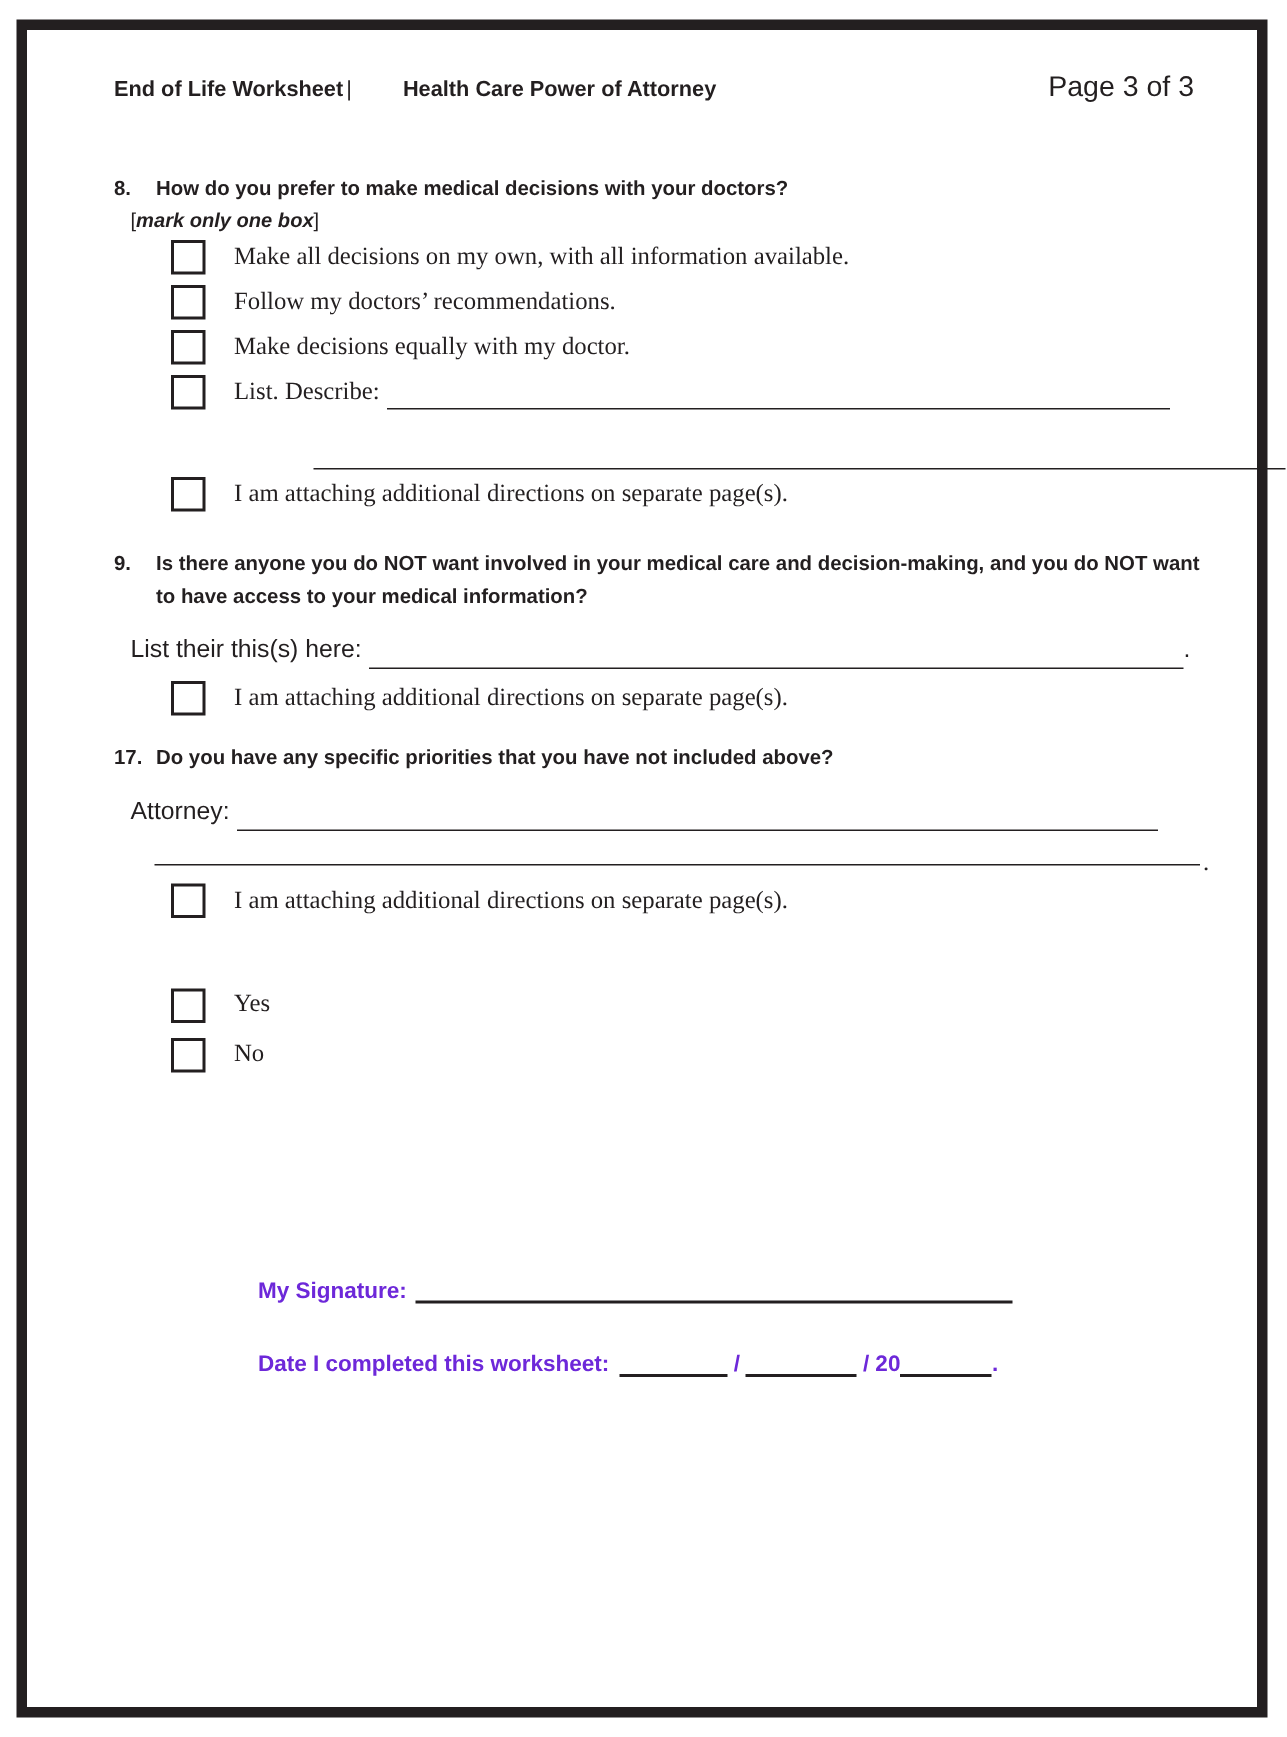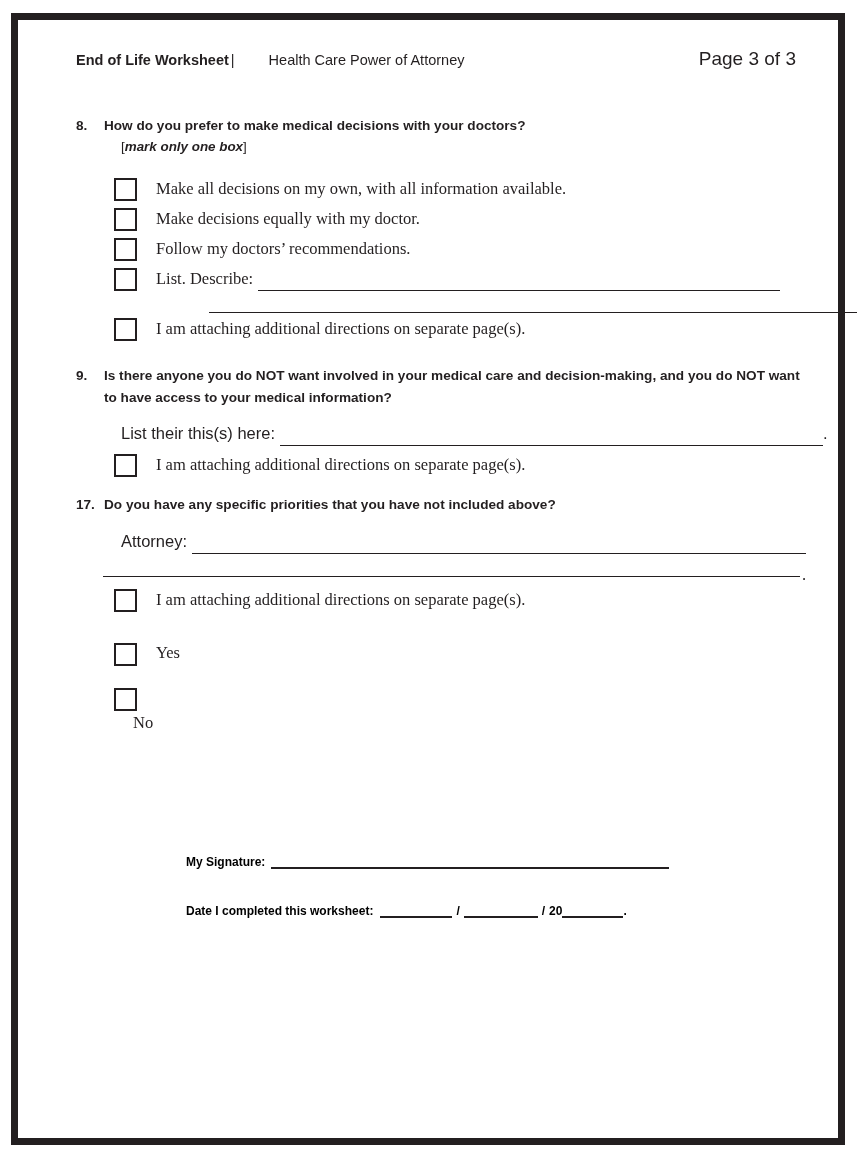--- a/index.html
+++ b/index.html
@@ -43,21 +43,21 @@
     display: flex;
     justify-content: space-between;
     align-items: baseline;
     font-family: "Liberation Sans", "DejaVu Sans", sans-serif;
     font-size: 14.5px;
     color: #231f20;
   }
   .doc-header .left-part { white-space: nowrap; }
   .hdr-strong { font-weight: bold; }
   .hdr-sep { font-weight: normal; padding: 0 2px; }
-  .hdr-rest { font-weight: normal; padding-left: 32px; }
+  .hdr-rest { font-weight: bold; padding-left: 32px; }
   .page-num { white-space: nowrap; font-size: 19px; }
 
   
   .question {
     position: absolute;
     left: 58px;
     width: 730px;
   }
   .q-head {
     display: flex;
@@ -70,21 +70,21 @@
   }
   .q-num {
     width: 28px;
     flex: 0 0 28px;
     text-align: left;
   }
   .q-text { flex: 1 1 auto; }
   .q-sub {
     font-family: "Liberation Sans", "DejaVu Sans", sans-serif;
     font-size: 13.4px;
-    margin-left: 45px;
+    margin-left: 11px;
     line-height: 1.5;
   }
   .q-sub .ital {
     font-style: italic;
     font-weight: bold;
   }
 
   
   .cb-row {
     display: flex;
@@ -125,26 +125,26 @@
   }
   .period-after {
     position: absolute;
     font-size: 16.5px;
     line-height: 1;
   }
 
   
   .sig-block {
     position: absolute;
-    left: 168px;
+    left: 154px;
     font-family: "Liberation Sans", "DejaVu Sans", sans-serif;
     font-weight: bold;
-    font-size: 12px;
+    font-size: 15px;
     white-space: nowrap;
-    color: #000000;
+    color: #6d28d9;
   }
   .sig-rule {
     display: inline-block;
     border-bottom: 2px solid #231f20;
     vertical-align: bottom;
     margin-left: 6px;
   }
   .date-rule {
     display: inline-block;
     border-bottom: 2px solid #231f20;
@@ -165,31 +165,31 @@
     <div class="page-num">Page 3 of 3</div>
   </div>
 
   <div class="question" style="top:95px;">
     <div class="q-head">
       <span class="q-num">8.</span>
       <span class="q-text">How do you prefer to make medical decisions with your doctors?</span>
     </div>
     <div class="q-sub"><span>[</span><span class="ital">mark only one box</span><span>]</span></div>
 
-    <div class="cb-row" style="margin-top:19px;align-items:flex-end;">
+    <div class="cb-row" style="margin-top:1px;align-items:flex-end;">
       <span class="checkbox"></span>
       <span class="cb-label">Make all decisions on my own, with all information available.</span>
     </div>
     <div class="cb-row" style="margin-top:5px;">
       <span class="checkbox"></span>
+      <span class="cb-label">Follow my doctors’ recommendations.</span>
+    </div>
+    <div class="cb-row" style="margin-top:5px;">
+      <span class="checkbox"></span>
       <span class="cb-label">Make decisions equally with my doctor.</span>
-    </div>
-    <div class="cb-row" style="margin-top:5px;">
-      <span class="checkbox"></span>
-      <span class="cb-label">Follow my doctors’ recommendations.</span>
     </div>
     <div class="cb-row" style="margin-top:5px;">
       <span class="checkbox"></span>
       <span class="cb-label inline-field"><span>List. Describe:</span><span class="rule" style="width:522px;height:18px;margin-left:5px;"></span></span>
     </div>
   </div>
 
   <div class="free-rule" style="left:191px;top:292px;width:648px;"></div>
 
   <div class="cb-row" style="position:absolute;left:58px;top:296px;">
@@ -220,25 +220,25 @@
 
   <div class="free-rule" style="left:85px;top:556px;width:697px;"></div>
   <div class="period-after" style="left:784px;top:547px;">.</div>
 
   <div class="cb-row" style="position:absolute;left:58px;top:567px;">
     <span class="checkbox"></span>
     <span class="cb-label">I am attaching additional directions on separate page(s).</span>
   </div>
 
   <div class="question" style="top:615px;">
-    <div class="cb-row" style="margin-top:6px;">
+    <div class="cb-row" style="margin-top:22px;">
       <span class="checkbox"></span>
       <span class="cb-label cb-label-tight">Yes</span>
     </div>
-    <div class="cb-row" style="margin-top:20px;flex-direction:column;">
+    <div class="cb-row" style="margin-top:8px;">
       <span class="checkbox"></span>
       <span class="cb-label cb-label-tight">No</span>
     </div>
   </div>
 
   <div class="sig-block" style="top:830px;">
     <span>My Signature:</span><span class="sig-rule" style="width:398px;height:17px;"></span>
   </div>
 
   <div class="sig-block" style="top:879px;text-align:center;">

